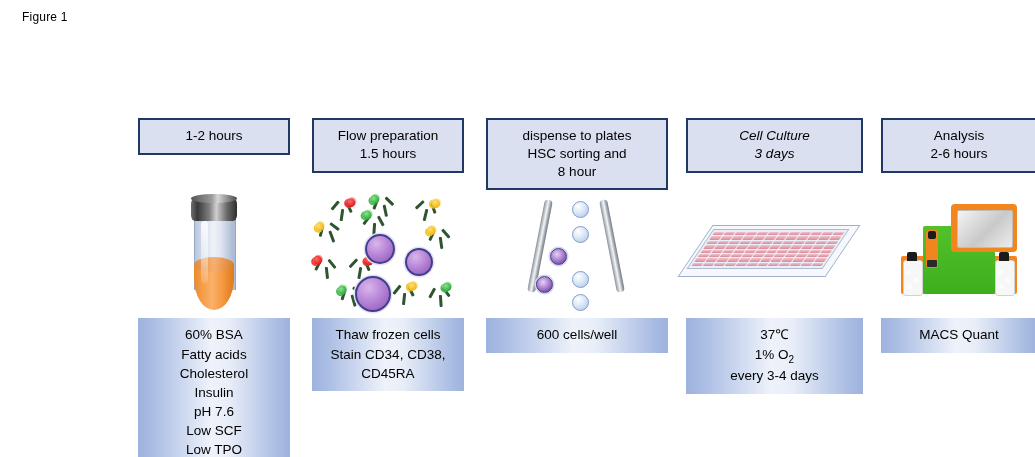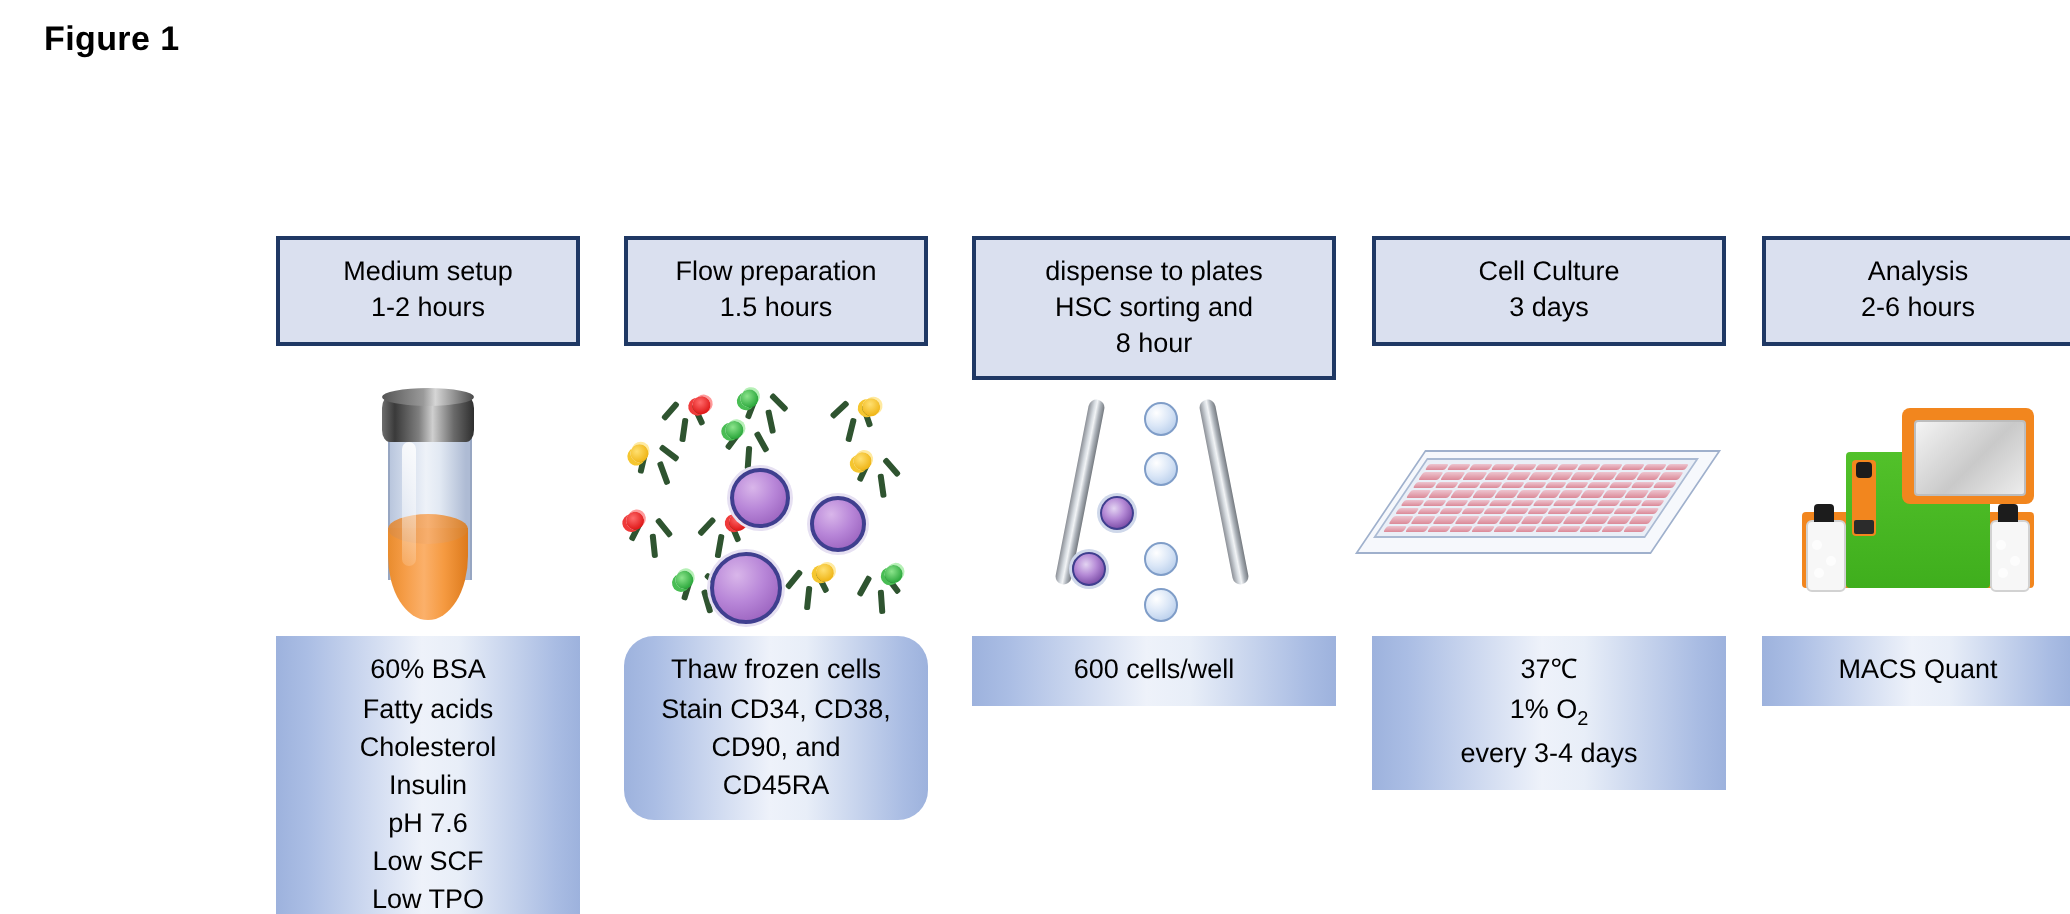--- a/index.html
+++ b/index.html
@@ -6,21 +6,21 @@
   body{
     width:1035px;height:457px;
     background:#ffffff;
     font-family:"Liberation Sans", sans-serif;
     position:relative;
     overflow:hidden;
     color:#000;
   }
   .figure-title{
     position:absolute;left:22px;top:10px;
-    font-size:17px;font-weight:bold;letter-spacing:.2px;
+    font-size:12px;font-weight:normal;letter-spacing:.2px;
   }
 
   
   .flow{
     position:absolute;left:138px;top:118px;
     width:897px;height:339px;
     display:grid;
     grid-template-columns:152px 22px 152px 22px 182px 18px 177px 18px 156px;
     grid-template-rows:auto 1fr auto;
   }
@@ -159,21 +159,20 @@
   .cyto .bubble{position:absolute;width:5px;height:5px;background:#fdfdfd;border-radius:50%;}
 </style>
 </head>
 <body>
 
 <div class="figure-title">Figure 1</div>
 
 <div class="flow">
 
   <div class="hbox" style="grid-column:1;grid-row:1;">
-    <div>Medium setup</div>
     <div>1-2 hours</div>
   </div>
   <div class="art" style="grid-column:1;grid-row:2;">
     <div class="tube">
       <div class="body"></div>
         <div class="liquid"></div>
         <div class="gloss"></div>
         <div class="cap"></div>
     </div>
   </div>
@@ -257,24 +256,23 @@
           <div class="stem"></div>
           <div class="armL"></div>
           <div class="armR"></div>
           <div class="dye green tr"></div>
         </div>
       <div class="pcell" style="left:48px;top:42px;width:26px;height:26px;"></div>
       <div class="pcell" style="left:88px;top:56px;width:24px;height:24px;"></div>
       <div class="pcell" style="left:38px;top:84px;width:32px;height:32px;"></div>
     </div>
   </div>
-  <div class="bbox" style="grid-column:3;grid-row:3;border-radius:15px;">
+  <div class="bbox" style="grid-column:3;grid-row:3;">
     <div>Thaw frozen cells</div>
     <div>Stain CD34, CD38,</div>
-    <div>CD90, and</div>
     <div>CD45RA</div>
   </div>
 
   <div class="hbox" style="grid-column:5;grid-row:1;">
     <div>dispense to plates</div>
     <div>HSC sorting and</div>
     <div>8 hour</div>
   </div>
   <div class="art" style="grid-column:5;grid-row:2;">
     <div class="sorter">
@@ -285,21 +283,21 @@
       <div class="drop" style="left:56px;top:78px;"></div>
       <div class="drop" style="left:56px;top:101px;"></div>
       <div class="sortcell" style="left:34px;top:55px;"></div>
       <div class="sortcell" style="left:20px;top:83px;"></div>
     </div>
   </div>
   <div class="bbox" style="grid-column:5;grid-row:3;">
     <div>600 cells/well</div>
   </div>
 
-  <div class="hbox" style="grid-column:7;grid-row:1;">
+  <div class="hbox" style="grid-column:7;grid-row:1;font-style:italic;">
     <div>Cell Culture</div>
     <div>3 days</div>
   </div>
   <div class="art" style="grid-column:7;grid-row:2;">
     <div class="mplate">
       <div class="deck" id="plate-deck">
           <div class="well"></div>
           <div class="well"></div>
           <div class="well"></div>
           <div class="well"></div>

